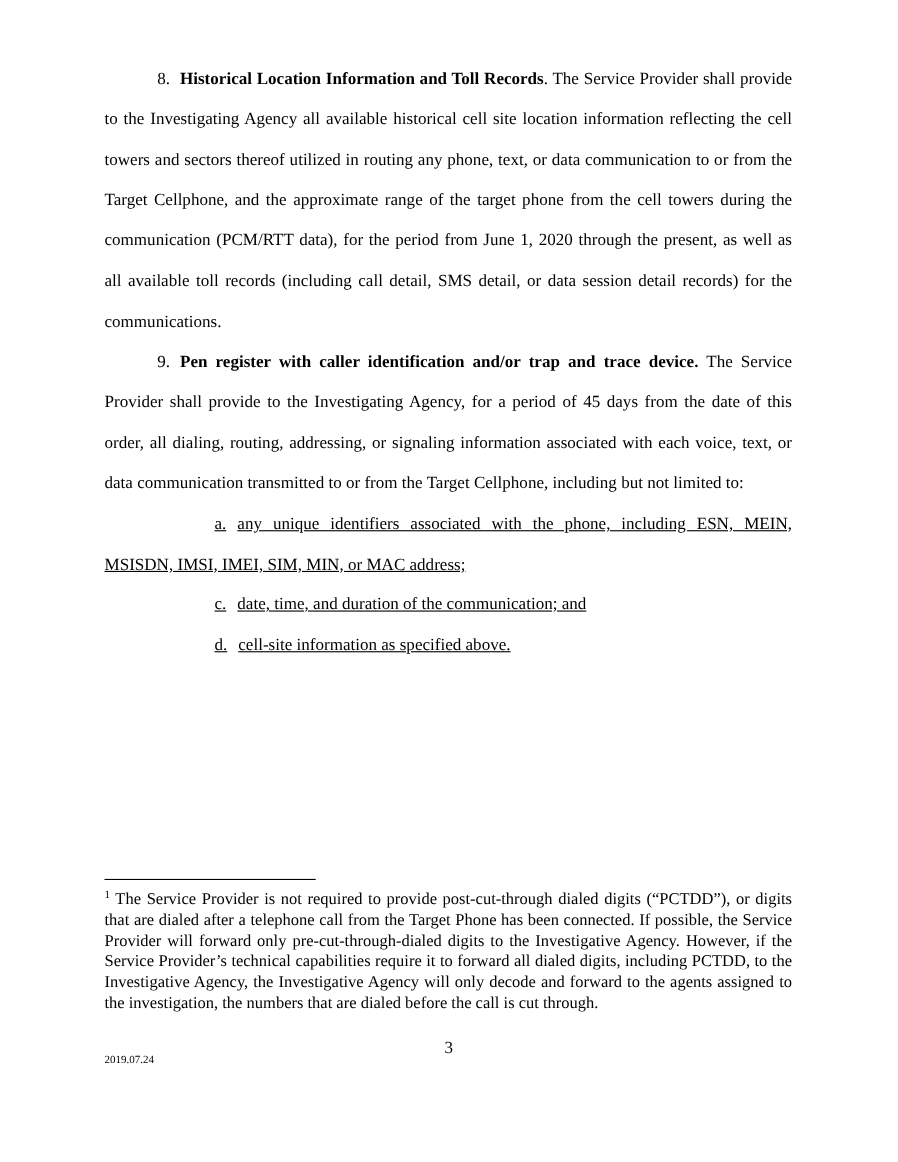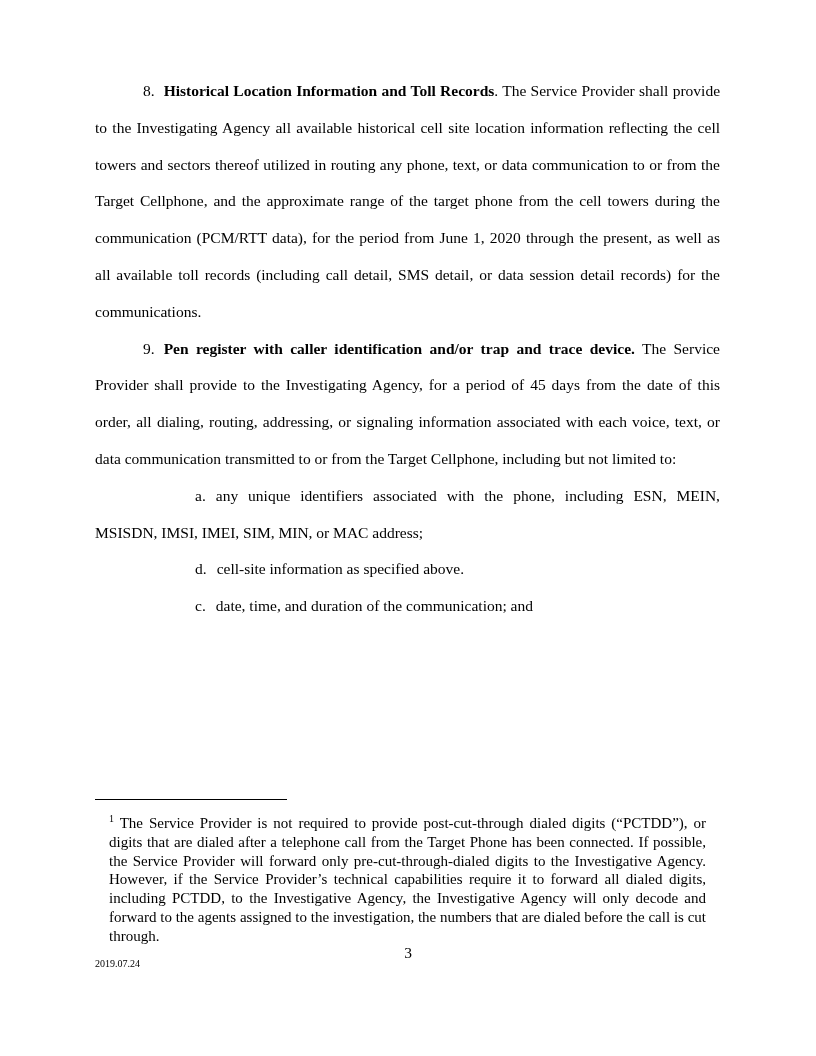--- a/index.html
+++ b/index.html
@@ -11,32 +11,32 @@
     width: 816px;
     height: 1056px;
     font-family: "Liberation Serif", serif;
     color: #000000;
   }
   .page {
     position: relative;
     width: 816px;
     height: 1056px;
     box-sizing: border-box;
-    padding: 73px 96px 0 95px;
+    padding: 54px 96px 0 95px;
     overflow: hidden;
     background: #ffffff;
   }
   .body-text p {
     margin: 0;
     font-size: 15.5px;
     line-height: 36.8px;
     text-align: justify;
   }
   p.indent-half { text-indent: 48px; }
-  p.indent-item { text-indent: 100px; }
+  p.indent-item { text-indent: 100px; text-decoration: underline; }
   .pnum { margin-right: 9px; }
   .item-letter { margin-right: 10px; }
   b.para-heading { font-weight: bold; }
   sup.fn-ref, sup.fn-marker {
     font-size: 10px;
     vertical-align: super;
     line-height: 0;
   }
   .footnote-block {
     position: absolute;
@@ -44,21 +44,21 @@
     right: 96px;
     top: 799px;
   }
   .footnote-sep {
     width: 192px;
     height: 0;
     border-top: 1px solid #000000;
     margin-bottom: 9px;
   }
   .footnote-text {
-    margin: 14px;
+    margin: 0;
     font-size: 15px;
     line-height: 18.8px;
     text-align: justify;
   }
   .page-number {
     position: absolute;
     left: 0;
     right: 0;
     top: 944px;
     text-align: center;
@@ -79,23 +79,23 @@
 
   <div class="body-text">
 
     <p class="indent-half"><span class="pnum">8.</span><b class="para-heading">Historical Location Information and Toll Records</b><span>. The Service Provider shall provide to the Investigating Agency all available historical cell site location information reflecting the cell towers and sectors thereof utilized in routing any phone, text, or data communication to or from the Target Cellphone, and the approximate range of the target phone from the cell towers during the communication (PCM/RTT data), for the period from June 1, 2020 through the present, as well as all available toll records (including call detail, SMS detail, or data session detail records) for the communications.</span></p>
 
     <p class="indent-half"><span class="pnum">9.</span><b class="para-heading">Pen register with caller identification and/or trap and trace device.</b>  <span>The Service Provider shall provide to the Investigating Agency, for a period of 45 days from the date of this order, all dialing, routing, addressing, or signaling information associated with each voice, text, or data communication transmitted to or from the Target Cellphone, including but not limited to:</span></p>
 
     <p class="indent-item"><span class="item-letter">a.</span><span>any unique identifiers associated with the phone, including ESN, MEIN, MSISDN, IMSI, IMEI, SIM, MIN, or MAC address;</span></p>
 
 
+    <p class="indent-item"><span class="item-letter">c.</span><span>date, time, and duration of the communication; and</span></p>
+
     <p class="indent-item"><span class="item-letter">d.</span><span>cell-site information as specified above.</span></p>
-
-    <p class="indent-item"><span class="item-letter">c.</span><span>date, time, and duration of the communication; and</span></p>
 
   </div>
 
   <div class="footnote-block">
     <div class="footnote-sep"></div>
     <p class="footnote-text"><sup class="fn-marker">1</sup> <span>The Service Provider is not required to provide post-cut-through dialed digits (“PCTDD”), or digits that are dialed after a telephone call from the Target Phone has been connected.  If possible, the Service Provider will forward only pre-cut-through-dialed digits to the Investigative Agency.  However, if the Service Provider’s technical capabilities require it to forward all dialed digits, including PCTDD, to the Investigative Agency, the Investigative Agency will only decode and forward to the agents assigned to the investigation, the numbers that are dialed before the call is cut through.</span></p>
   </div>
 
   <div class="page-number">3</div>
 

